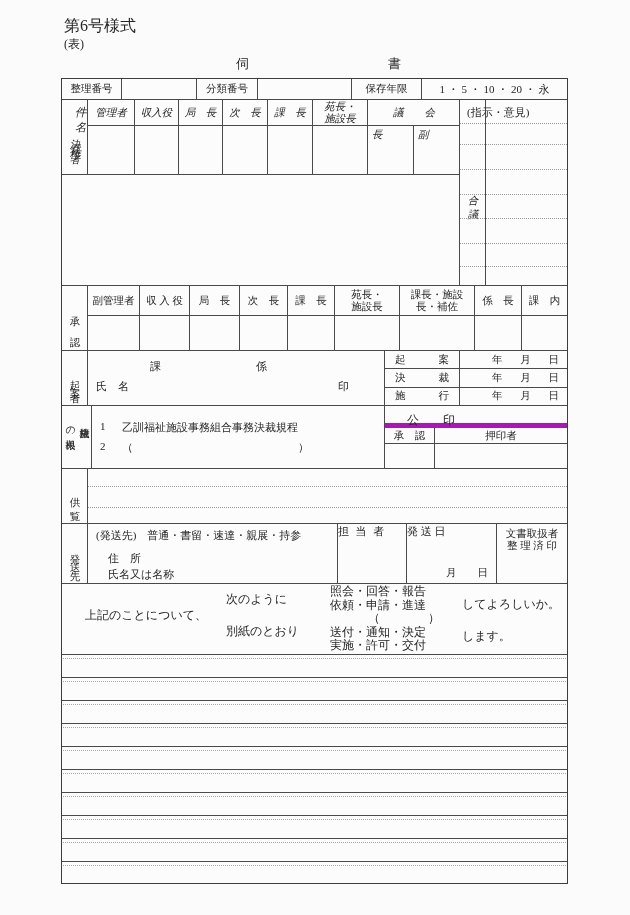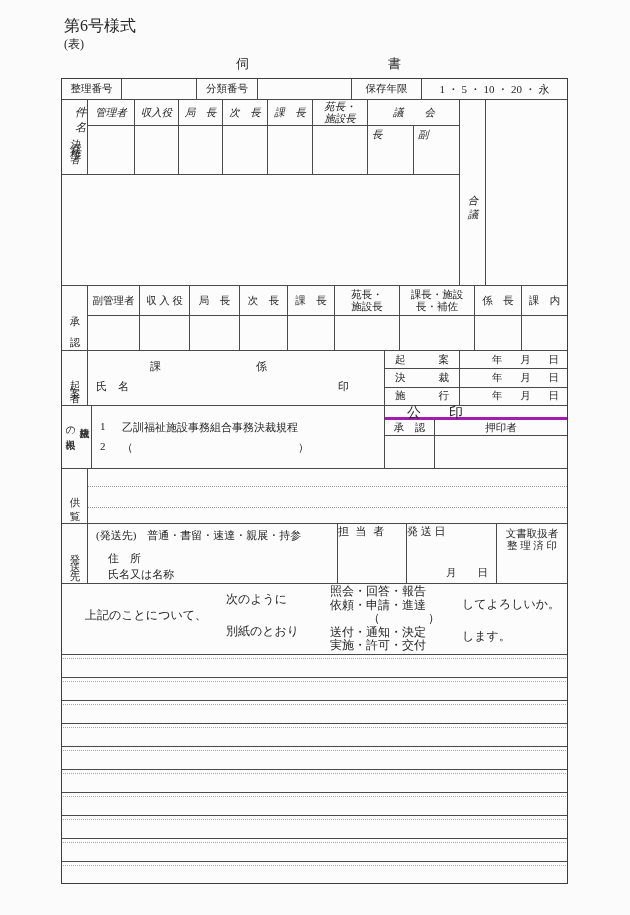--- a/index.html
+++ b/index.html
@@ -83,21 +83,21 @@
 
   
   .konkyo { height: 63px; display: flex; }
   .konkyo-lbl { width: 30px; border-right: 1px solid #4a4a4a; writing-mode: vertical-rl;
                 text-orientation: upright; font-size: 10px; line-height: 14px; padding-top: 14px; text-align: left; }
   .konkyo-lbl span { display: block; }
   .konkyo-body { width: 293px; border-right: 1px solid #4a4a4a; position: relative; font-size: 11px; }
   .soumu { width: 75px; border-right: 1px solid #4a4a4a; display: flex; flex-direction: column; }
   .soumu .hd { height: 30px; }
   .koin { flex: 1; display: flex; flex-direction: column; }
-  .koin-hd { height: 14px; border-bottom: 3px solid #a21caf; font-size: 14px; line-height: 13px; }
+  .koin-hd { height: 14px; border-bottom: 5px solid #a21caf; font-size: 12px; line-height: 13px; margin-top: 8px; }
   .koin-sub { height: 16px; border-bottom: 1px solid #4a4a4a; display: flex; }
   .koin-sub .sc { width: 50px; border-right: 1px solid #4a4a4a; display: flex; align-items: center;
                   justify-content: center; font-size: 10.5px; }
   .koin-sub .sc.last { border-right: none; flex: 1; }
 
   
   .kyouran { height: 55px; display: flex; }
   .kyouran-body { flex: 1; position: relative; }
 
   
@@ -190,20 +190,30 @@
         <div class="vcell wlab">
           <span class="vtxt sp14">合議</span>
         </div>
         <div class="goui-body">
           <div class="dotline" style="top:24px"></div>
           <div class="dotline" style="top:46px"></div>
         </div>
       </div>
     </div>
 
+    <div class="shiji-col">
+      <span class="shiji-label">(指示・意見)</span>
+      <div class="dotline" style="top:23px"></div>
+      <div class="dotline" style="top:44px"></div>
+      <div class="dotline" style="top:69px"></div>
+      <div class="dotline" style="top:94px"></div>
+      <div class="dotline" style="top:118px"></div>
+      <div class="dotline" style="top:143px"></div>
+      <div class="dotline" style="top:166px"></div>
+    </div>
   </div>
 
   <div class="row shounin">
     <div class="vcell wlab">
       <span class="vtxt sp20">承認</span>
     </div>
     <div class="col" style="width:52px">
       <div class="hd">副管理者</div>
         <div class="bd"></div>
     </div>

